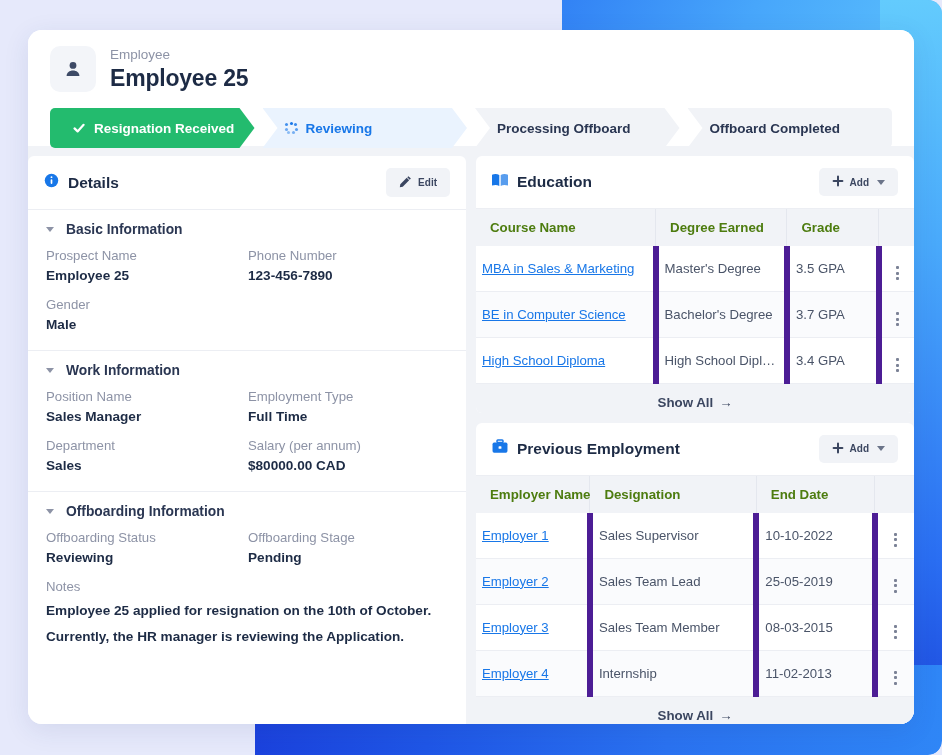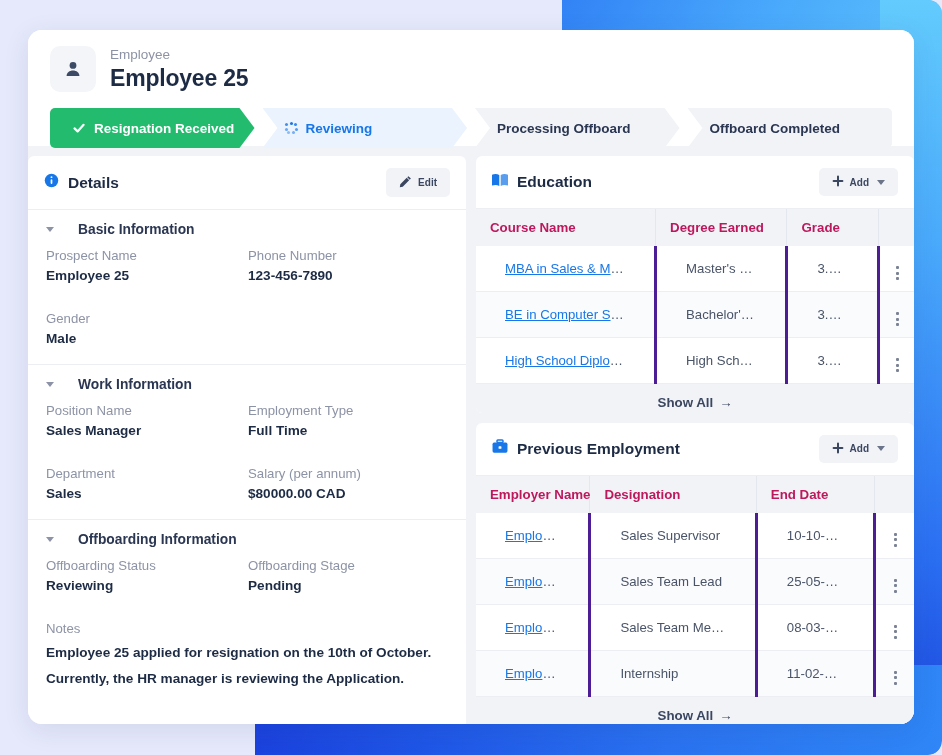--- a/index.html
+++ b/index.html
@@ -182,58 +182,58 @@
     border-left: 4px solid transparent;
     border-right: 4px solid transparent;
     border-top: 5px solid #6b7489;
   }
 
   
   .details-scroll { overflow: hidden; }
   .section { border-bottom: 1px solid #eceef3; padding: 12px 16px 16px 16px; }
   .section:last-child { border-bottom: none; }
   .section-head {
-    display: flex; align-items: center; gap: 24px;
+    display: flex; align-items: center; gap: 12px;
     font-size: 13.8px; font-weight: 700; color: #2a3652;
     margin-bottom: 10px;
     cursor: pointer;
   }
   .chev-down {
     width: 0; height: 0;
     border-left: 4px solid transparent;
     border-right: 4px solid transparent;
     border-top: 5px solid #8d93a6;
     margin-left: 2px;
   }
-  .field-grid { display: grid; grid-template-columns: 1fr 1fr; gap: 25px 0; padding-left: 2px; }
+  .field-grid { display: grid; grid-template-columns: 1fr 1fr; gap: 11px 0; padding-left: 2px; }
   .field { display: flex; flex-direction: column; gap: 3px; }
   .field.wide { grid-column: 1 / -1; }
   .field-label { font-size: 13.2px; color: #8d93a6; line-height: 17px; }
   .field-value { font-size: 13.6px; color: #1d2b45; font-weight: 700; line-height: 18px; }
   .field-value.link { color: #1877e8; font-weight: 400; text-decoration: underline; cursor: pointer; }
   .field-value.note { font-weight: 700; line-height: 26px; }
 
   
   table { border-collapse: collapse; width: 100%; table-layout: fixed; }
   thead th {
     background: #f1f3f7;
     text-align: left;
     font-size: 13.3px;
     font-weight: 700;
-    color: #be185d;
+    color: #4d7c0f;
     padding: 11px 14px;
     border-right: 1px solid #e4e7ee;
     white-space: nowrap;
   }
   thead th:last-child { border-right: none; }
   tbody td {
     font-size: 13.2px;
     color: #4a5468;
-    padding: 11px 29px;
-    border-right: 3px solid #4c1d95;
+    padding: 11px 6px;
+    border-right: 6px solid #4c1d95;
     border-bottom: 1px solid #eceef3;
     white-space: nowrap;
     overflow: hidden;
     text-overflow: ellipsis;
   }
   tbody td:last-child { border-right: none; }
   tbody tr:nth-child(even) td { background: #fafbfd; }
   tbody tr:nth-child(odd) td { background: #ffffff; }
   td.link-cell a {
     color: #1877e8; text-decoration: underline; font-size: 13.2px; cursor: pointer;

